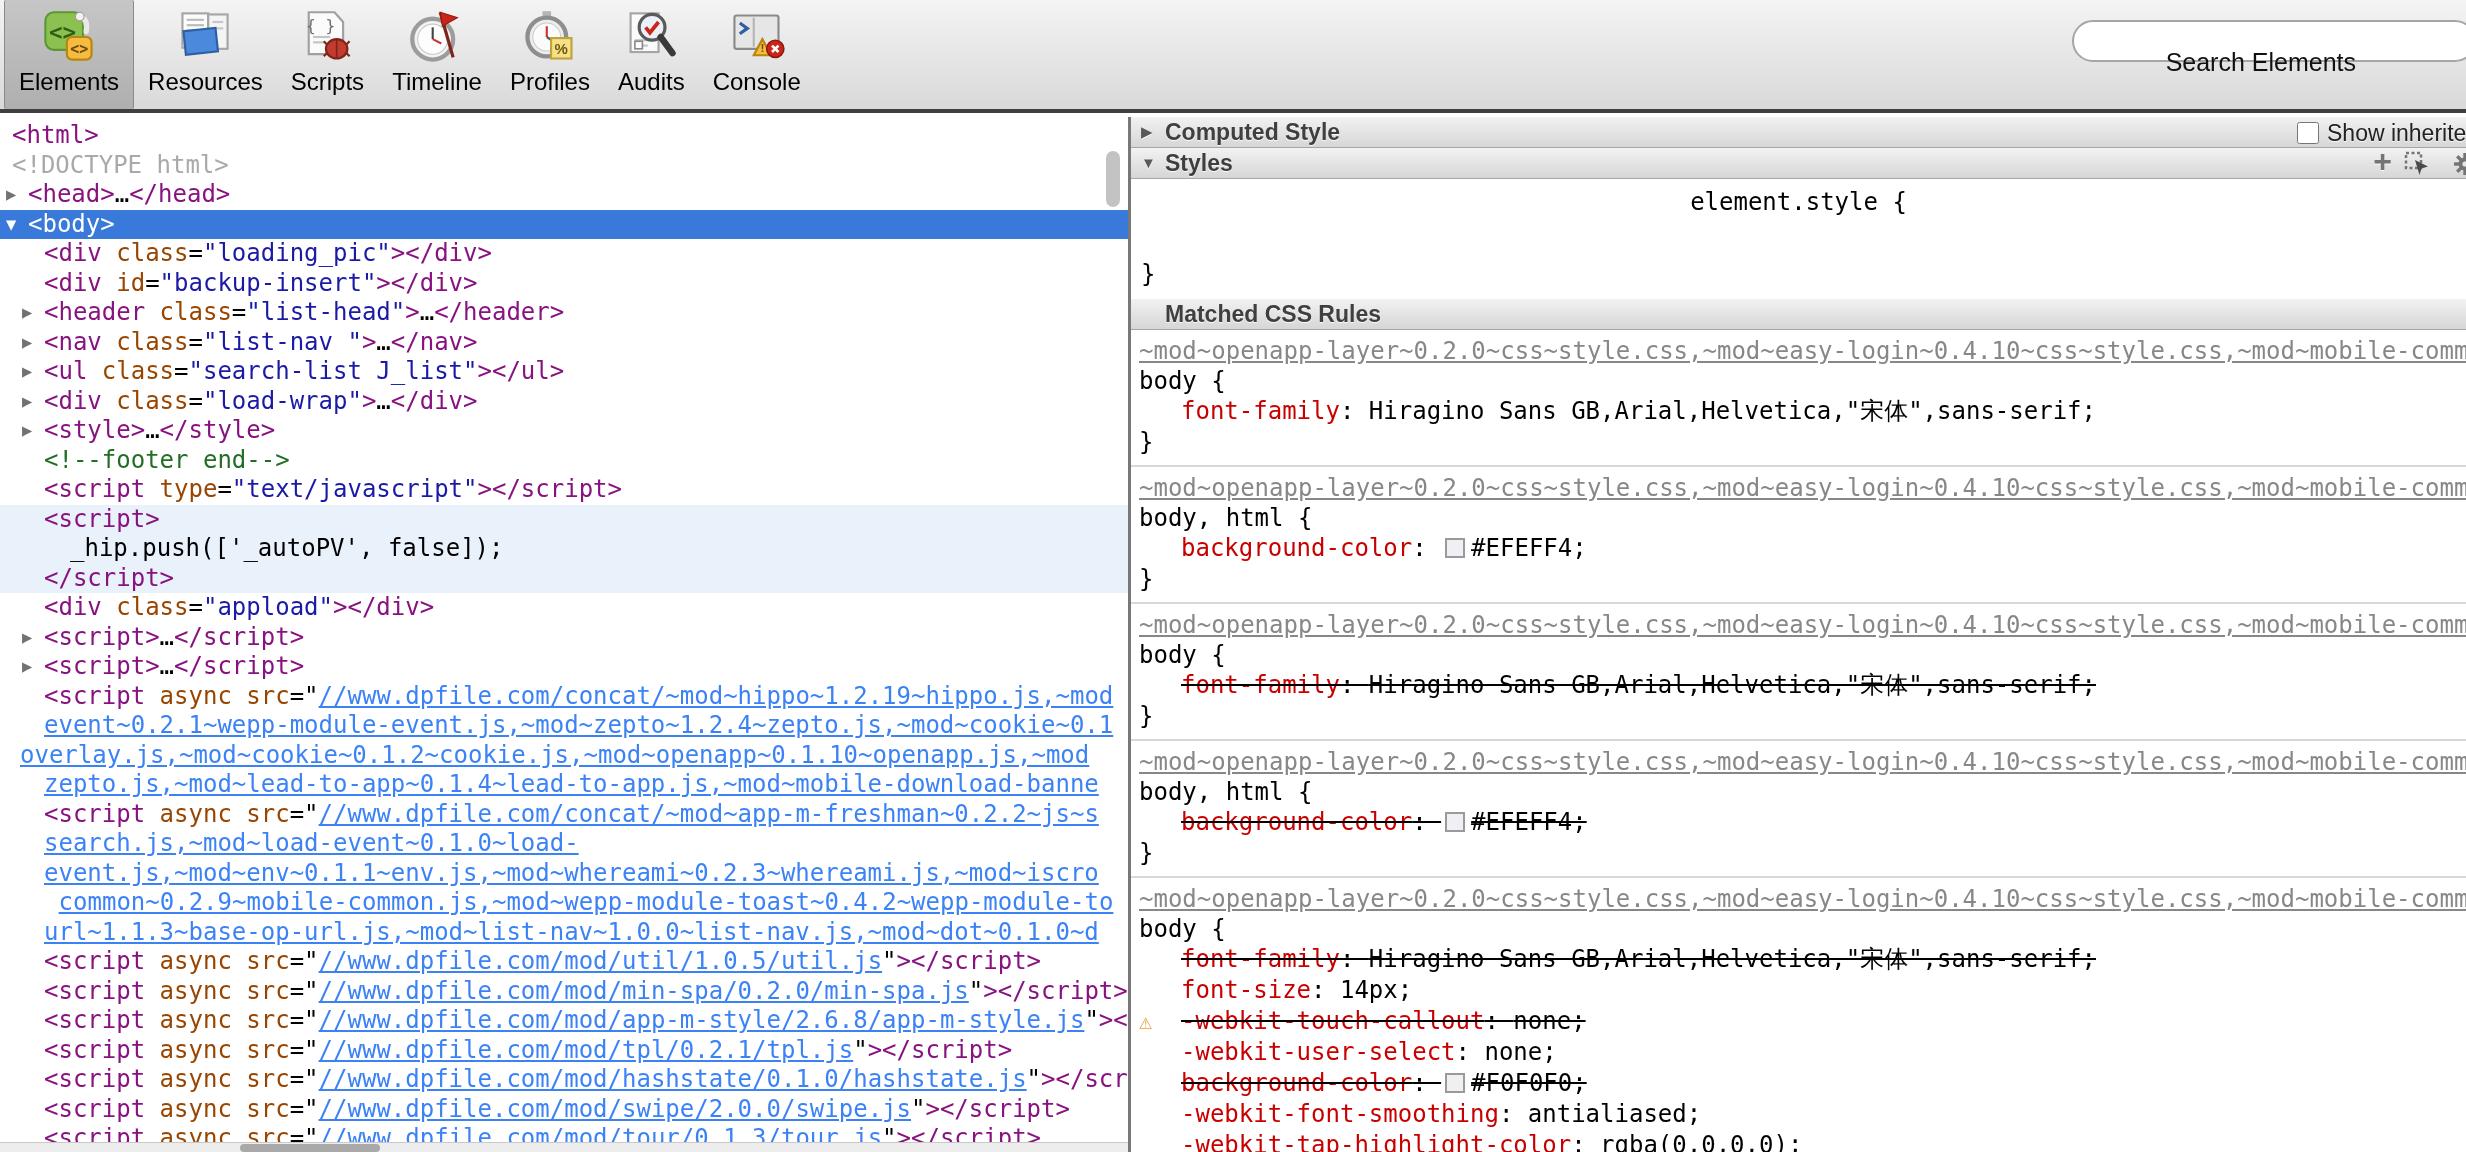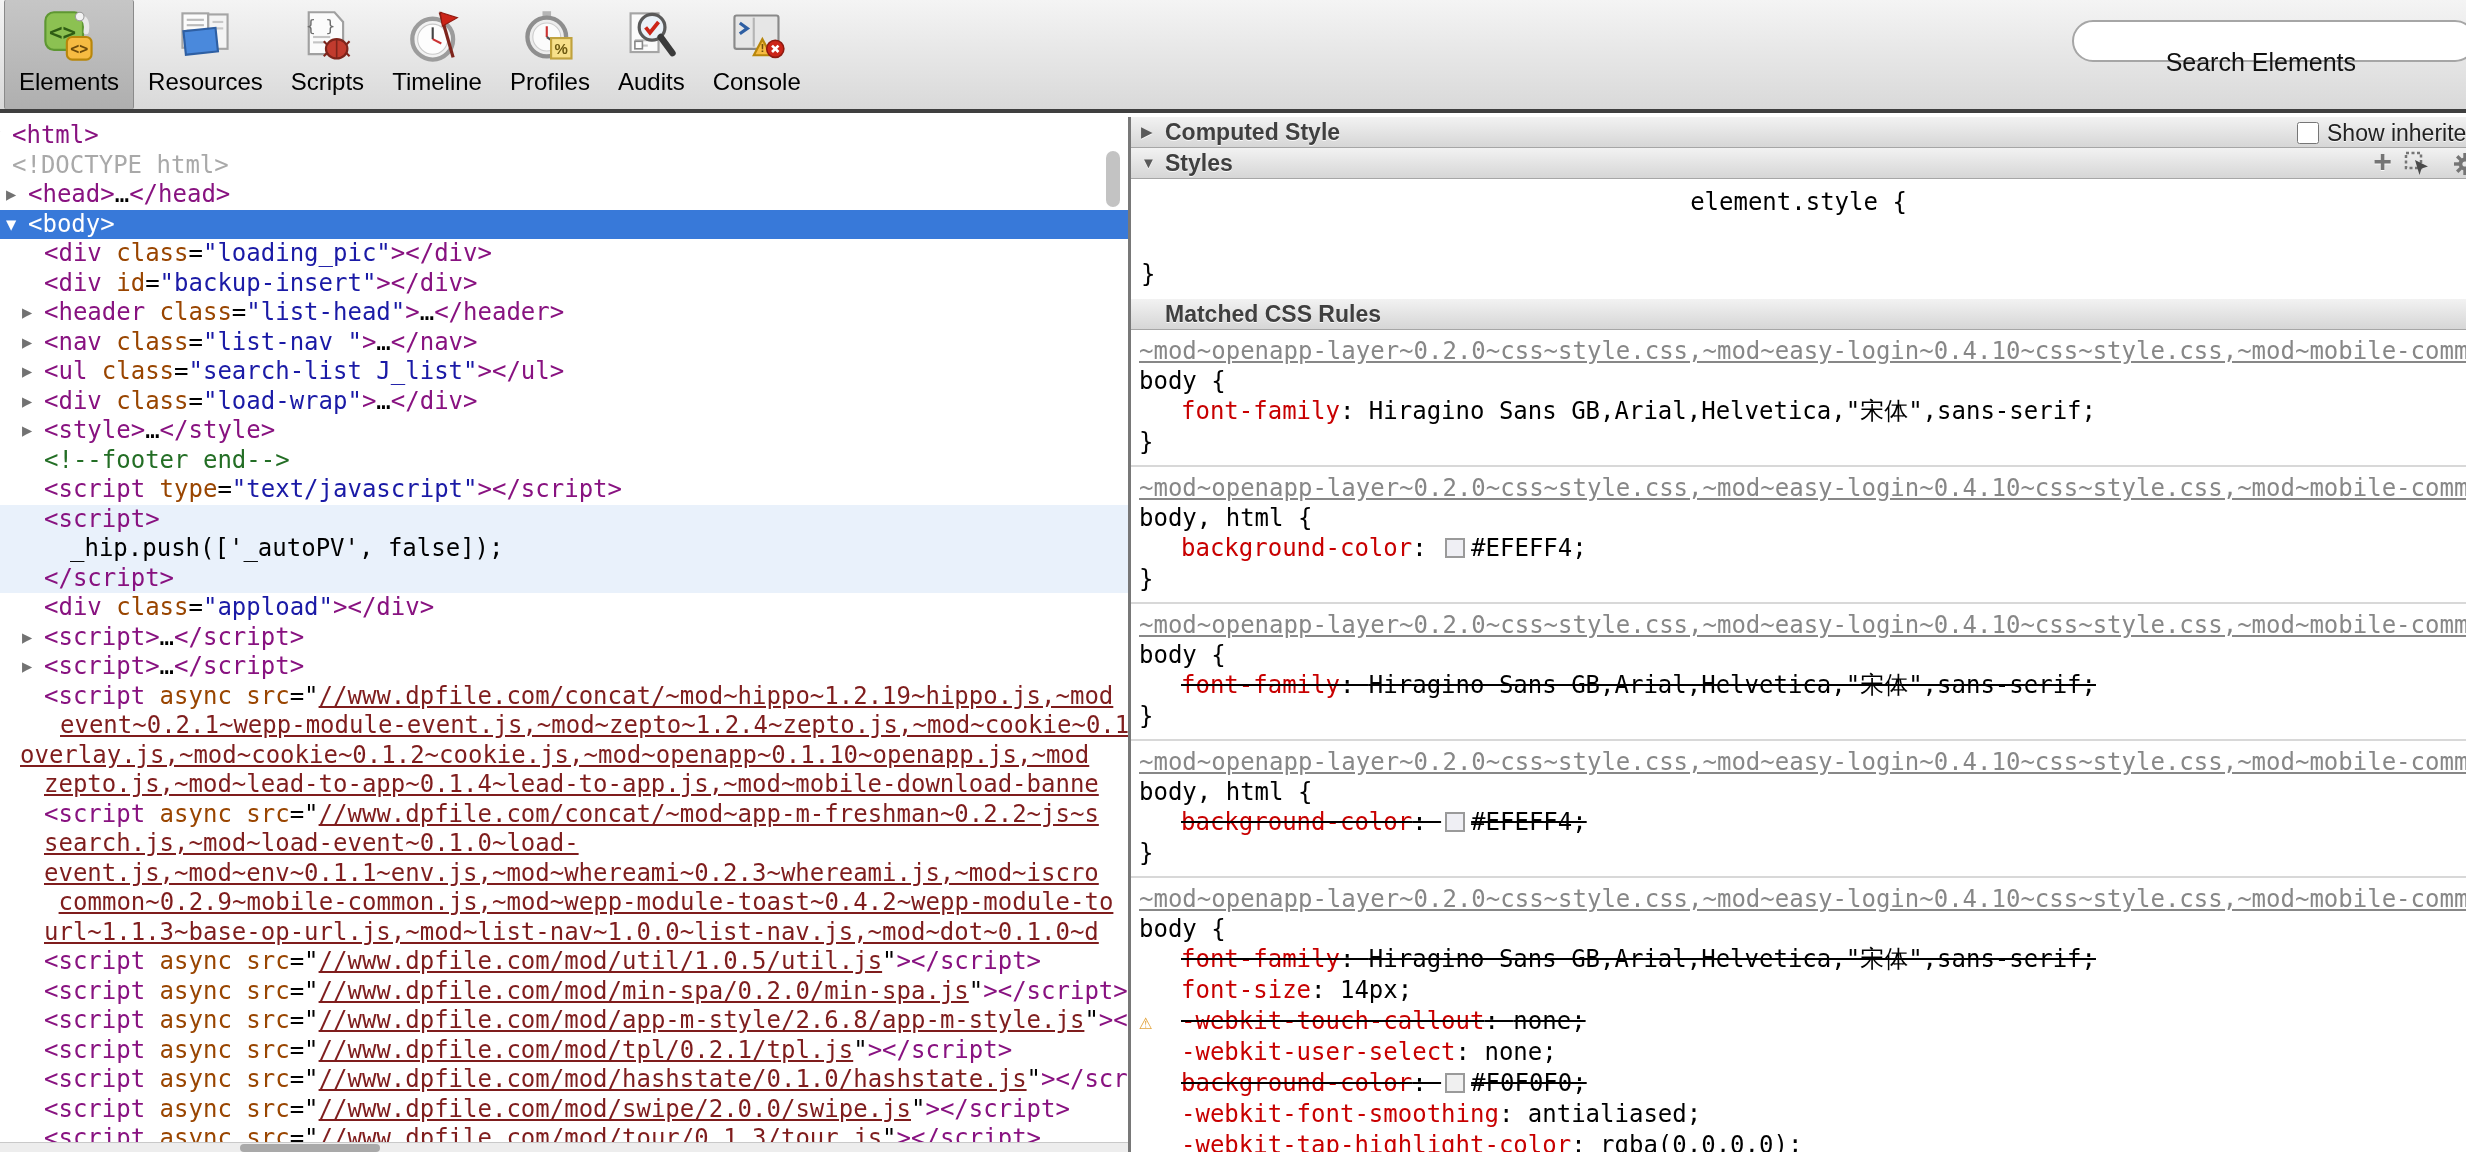--- a/index.html
+++ b/index.html
@@ -36,21 +36,21 @@
   .tree { position:absolute; left:0; top:4px; width:1128px;
     font-family:"DejaVu Sans Mono", monospace; font-size:24px; line-height:29.5px; }
   .tree-line { position:relative; white-space:nowrap; overflow:hidden; height:29.5px; }
   .tree-line.sel { background:#3879D9; }
   .tree-line.sel span { color:#fff !important; }
   .tree-line.hov { background:#E9F1FB; }
   .arrow { position:absolute; top:0; font-size:17px; color:#727272; line-height:29.5px; }
   .tk-tag { color:#881280; }
   .tk-attr { color:#994500; }
   .tk-val { color:#1A1AA6; }
-  .tk-link { color:#7f1d1d; text-decoration:underline; }
+  .tk-link { color:#3b82f6; text-decoration:underline; }
   .tk-comment { color:#236E25; }
   .tk-doctype { color:#A9A9A9; }
   .tk-text { color:#000; }
 
   .hscrollbar { position:absolute; left:0; bottom:0; width:1128px; height:10px;
     background:#EDEDED; border-top:1px solid #C9C9C9; }
   .hthumb { position:absolute; left:240px; top:1px; width:140px; height:8px;
     background:#A9A9A9; border-radius:4px; }
   .vthumb { position:absolute; left:1106px; top:34px; width:14px; height:56px;
     background:#B9B9B9; border-radius:7px; opacity:.85; }
@@ -228,21 +228,21 @@
           <div class="tree-line" style="padding-left: 44px;"><span class="arrow" style="left: 22px;">▶</span><span class="tk-tag">&lt;style&gt;</span><span class="tk-text">…</span><span class="tk-tag">&lt;/style&gt;</span></div>
           <div class="tree-line" style="padding-left: 44px;"><span class="tk-comment">&lt;!--footer end--&gt;</span></div>
           <div class="tree-line" style="padding-left: 44px;"><span class="tk-tag">&lt;script</span><span class="tk-text"> </span><span class="tk-attr">type</span><span class="tk-text">=</span><span class="tk-val">"text/javascript"</span><span class="tk-tag">&gt;&lt;/script&gt;</span></div>
           <div class="tree-line hov" style="padding-left: 44px;"><span class="tk-tag">&lt;script&gt;</span></div>
           <div class="tree-line hov" style="padding-left: 70px;"><span class="tk-text">_hip.push(['_autoPV', false]);</span></div>
           <div class="tree-line hov" style="padding-left: 44px;"><span class="tk-tag">&lt;/script&gt;</span></div>
           <div class="tree-line" style="padding-left: 44px;"><span class="tk-tag">&lt;div</span><span class="tk-text"> </span><span class="tk-attr">class</span><span class="tk-text">=</span><span class="tk-val">"appload"</span><span class="tk-tag">&gt;&lt;/div&gt;</span></div>
           <div class="tree-line" style="padding-left: 44px;"><span class="arrow" style="left: 22px;">▶</span><span class="tk-tag">&lt;script&gt;</span><span class="tk-text">…</span><span class="tk-tag">&lt;/script&gt;</span></div>
           <div class="tree-line" style="padding-left: 44px;"><span class="arrow" style="left: 22px;">▶</span><span class="tk-tag">&lt;script&gt;</span><span class="tk-text">…</span><span class="tk-tag">&lt;/script&gt;</span></div>
           <div class="tree-line" style="padding-left: 44px;"><span class="tk-tag">&lt;script</span><span class="tk-text"> </span><span class="tk-attr">async</span><span class="tk-text"> </span><span class="tk-attr">src</span><span class="tk-text">="</span><span class="tk-link">//www.dpfile.com/concat/~mod~hippo~1.2.19~hippo.js,~mod</span></div>
-          <div class="tree-line" style="padding-left: 24px; margin-left: 36px;"><span class="tk-link">event~0.2.1~wepp-module-event.js,~mod~zepto~1.2.4~zepto.js,~mod~cookie~0.1</span></div>
+          <div class="tree-line" style="padding-left: 44px;"><span class="tk-link">event~0.2.1~wepp-module-event.js,~mod~zepto~1.2.4~zepto.js,~mod~cookie~0.1</span></div>
           <div class="tree-line" style="padding-left: 20px;"><span class="tk-link">overlay.js,~mod~cookie~0.1.2~cookie.js,~mod~openapp~0.1.10~openapp.js,~mod</span></div>
           <div class="tree-line" style="padding-left: 44px;"><span class="tk-link">zepto.js,~mod~lead-to-app~0.1.4~lead-to-app.js,~mod~mobile-download-banne</span></div>
           <div class="tree-line" style="padding-left: 44px;"><span class="tk-tag">&lt;script</span><span class="tk-text"> </span><span class="tk-attr">async</span><span class="tk-text"> </span><span class="tk-attr">src</span><span class="tk-text">="</span><span class="tk-link">//www.dpfile.com/concat/~mod~app-m-freshman~0.2.2~js~s</span></div>
           <div class="tree-line" style="padding-left: 44px;"><span class="tk-link">search.js,~mod~load-event~0.1.0~load-</span></div>
           <div class="tree-line" style="padding-left: 44px;"><span class="tk-link">event.js,~mod~env~0.1.1~env.js,~mod~whereami~0.2.3~whereami.js,~mod~iscro</span></div>
           <div class="tree-line" style="padding-left: 44px; text-align: center;"><span class="tk-link">common~0.2.9~mobile-common.js,~mod~wepp-module-toast~0.4.2~wepp-module-to</span></div>
           <div class="tree-line" style="padding-left: 44px;"><span class="tk-link">url~1.1.3~base-op-url.js,~mod~list-nav~1.0.0~list-nav.js,~mod~dot~0.1.0~d</span></div>
           <div class="tree-line" style="padding-left: 44px;"><span class="tk-tag">&lt;script</span><span class="tk-text"> </span><span class="tk-attr">async</span><span class="tk-text"> </span><span class="tk-attr">src</span><span class="tk-text">="</span><span class="tk-link">//www.dpfile.com/mod/util/1.0.5/util.js</span><span class="tk-text">"</span><span class="tk-tag">&gt;&lt;/script&gt;</span></div>
           <div class="tree-line" style="padding-left: 44px;"><span class="tk-tag">&lt;script</span><span class="tk-text"> </span><span class="tk-attr">async</span><span class="tk-text"> </span><span class="tk-attr">src</span><span class="tk-text">="</span><span class="tk-link">//www.dpfile.com/mod/min-spa/0.2.0/min-spa.js</span><span class="tk-text">"</span><span class="tk-tag">&gt;&lt;/script&gt;</span></div>
           <div class="tree-line" style="padding-left: 44px;"><span class="tk-tag">&lt;script</span><span class="tk-text"> </span><span class="tk-attr">async</span><span class="tk-text"> </span><span class="tk-attr">src</span><span class="tk-text">="</span><span class="tk-link">//www.dpfile.com/mod/app-m-style/2.6.8/app-m-style.js</span><span class="tk-text">"</span><span class="tk-tag">&gt;&lt;/script&gt;</span></div>

